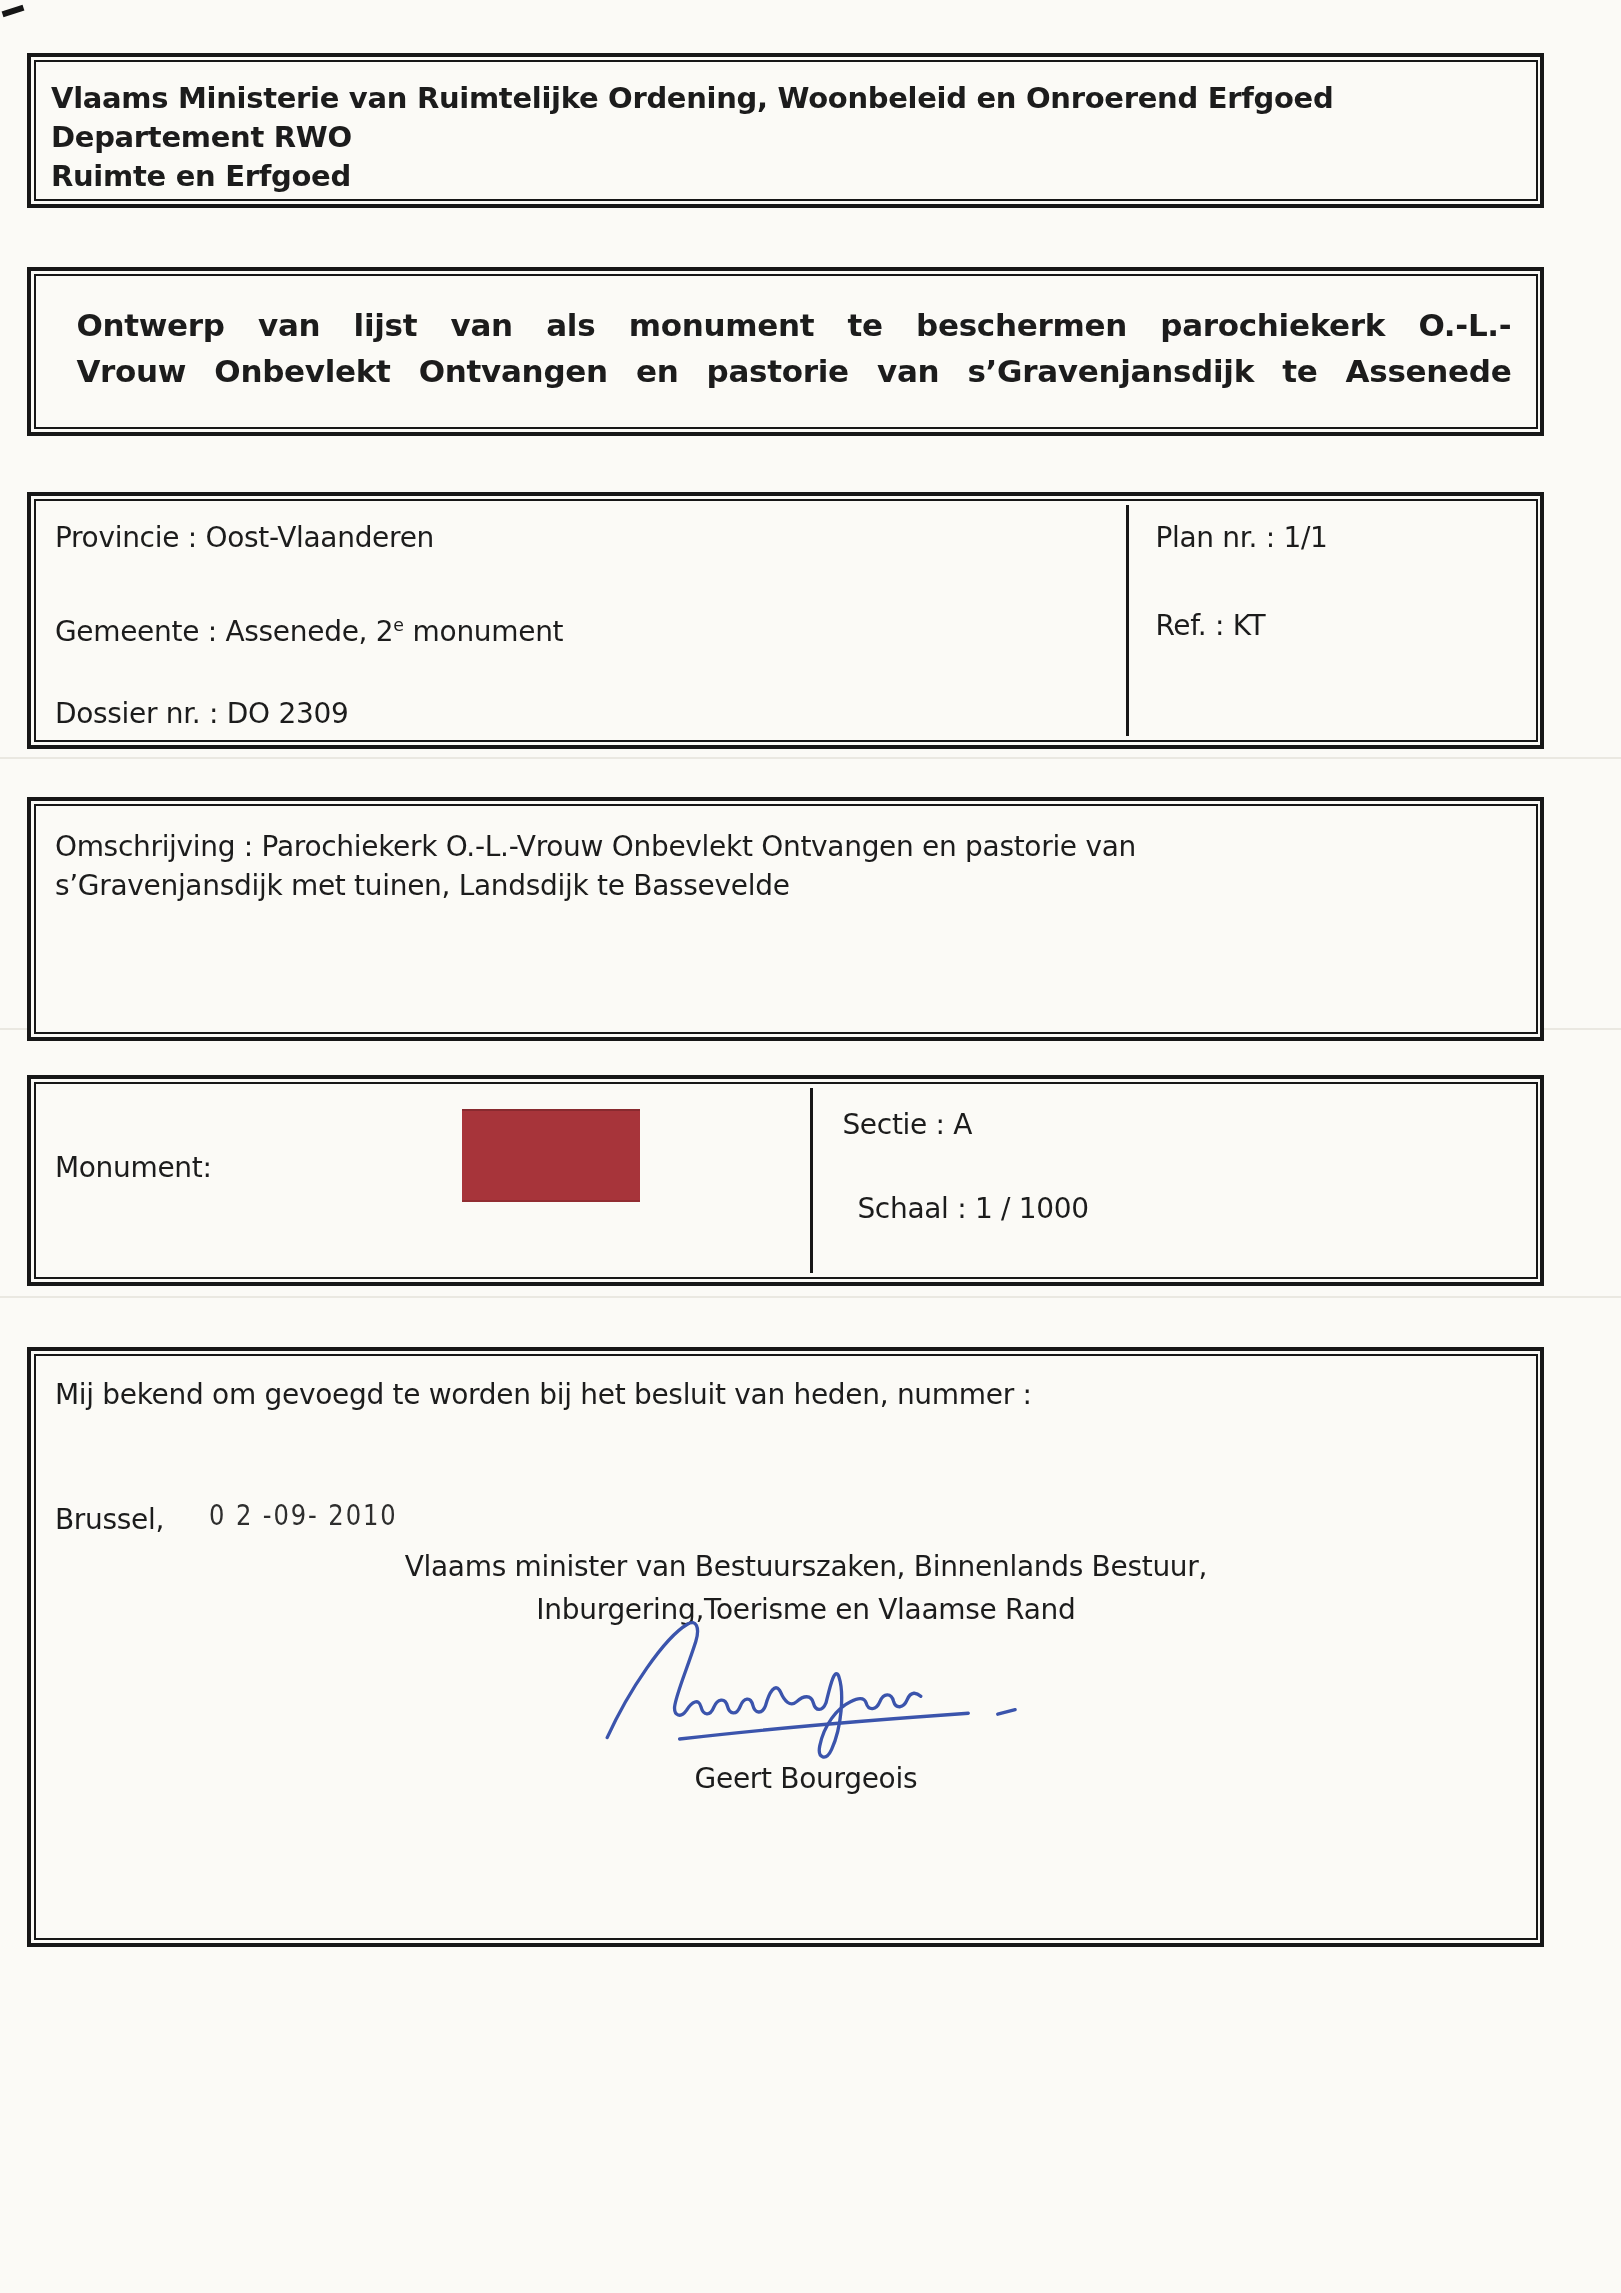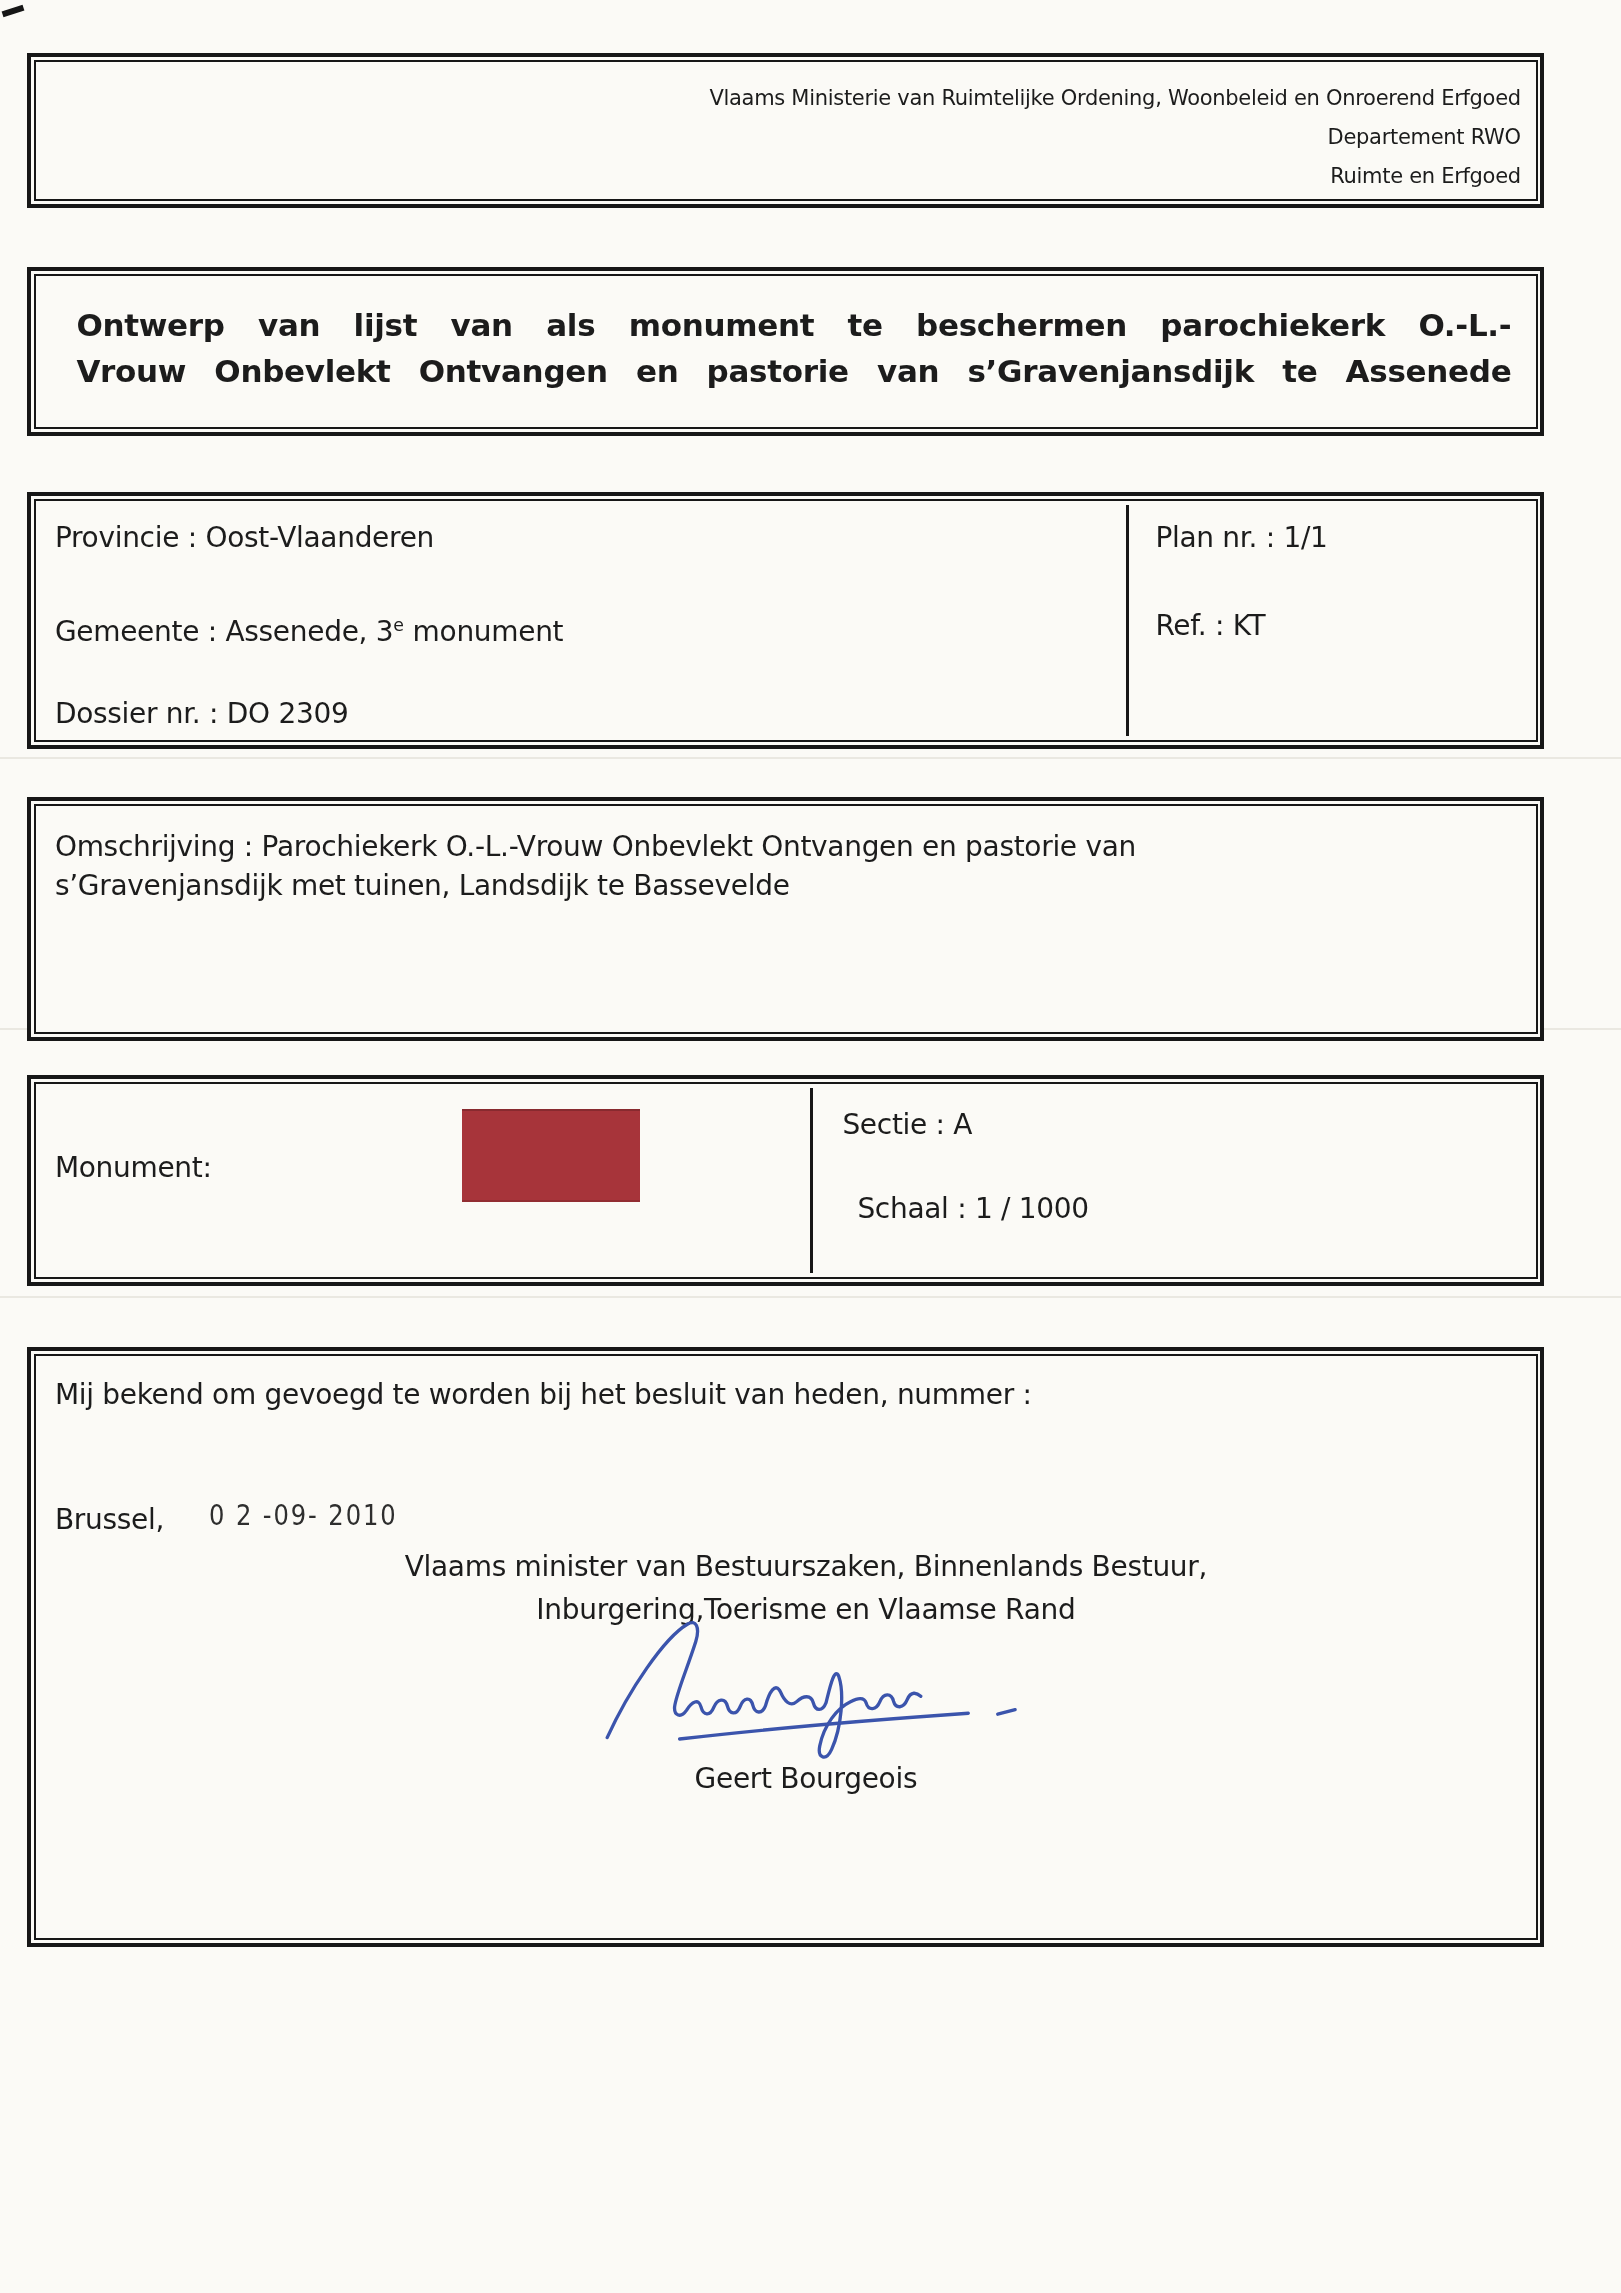--- a/index.html
+++ b/index.html
@@ -13,22 +13,22 @@
   }
   .box {
     position:absolute; left:27.4px; width:1517px;
     border:4.9px solid #171717; background:var(--paper);
   }
   .border-inner {
     position:absolute; inset:2.9px; border:2.9px solid #171717;
     pointer-events:none;
   }
   .t   { position:absolute; font-size:28px; line-height:39px; white-space:nowrap; }
-  .hdr-lines { position:absolute; left:19.6px; right:19.6px; text-align:right;
-               font-weight:normal; font-size:21px; line-height:39px; }
+  .hdr-lines { position:absolute; left:19.6px; right:19.6px; text-align:left;
+               font-weight:bold; font-size:29px; line-height:39px; }
   .title-lines { position:absolute; left:45px; right:29px;
                  font-weight:bold; font-size:31px; line-height:46px; }
   .title-lines > div { text-align:justify; text-align-last:justify; }
   .vdiv { position:absolute; top:8.8px; bottom:8.8px; width:2.9px; background:#171717; }
   .center-line { position:absolute; left:0; right:0; text-align:center;
                  font-size:28px; line-height:39px;margin-left:40px; }
   .stamp {
     display:inline-block; font-size:25.5px; letter-spacing:2px; color:#2e2e2e;
     transform:scale(0.95,1.1) translateY(-2.9px); transform-origin:left bottom;
   }
@@ -64,21 +64,21 @@
     <div class="title-lines" style="top:31px">
       <div>Ontwerp van lijst van als monument te beschermen parochiekerk O.-L.-</div>
       <div>Vrouw Onbevlekt Ontvangen en pastorie van s’Gravenjansdijk te Assenede</div>
     </div>
   </div>
 
   <div class="box" style="top:492px;height:257px">
     <div class="border-inner"></div>
     <div class="vdiv" style="left:1095px"></div>
     <div class="t" style="left:23.5px;top:21.6px">Provincie : Oost-Vlaanderen</div>
-    <div class="t" style="left:23.5px;top:110px"><span>Gemeente : Assenede, 3</span><sup class="ordinal">e</sup><span> monument</span></div>
+    <div class="t" style="left:23.5px;top:110px"><span>Gemeente : Assenede, 2</span><sup class="ordinal">e</sup><span> monument</span></div>
     <div class="t" style="left:23.5px;top:198px">Dossier nr. : DO 2309</div>
     <div class="t" style="left:1124px;top:21.6px">Plan nr. : 1/1</div>
     <div class="t" style="left:1124px;top:110px">Ref. : KT</div>
   </div>
 
   <div class="box" style="top:797px;height:244px">
     <div class="border-inner"></div>
     <div class="t" style="left:23.5px;top:25.5px">Omschrijving : Parochiekerk O.-L.-Vrouw Onbevlekt Ontvangen en pastorie van</div>
     <div class="t" style="left:23.5px;top:65px">s’Gravenjansdijk met tuinen, Landsdijk te Bassevelde</div>
   </div>

